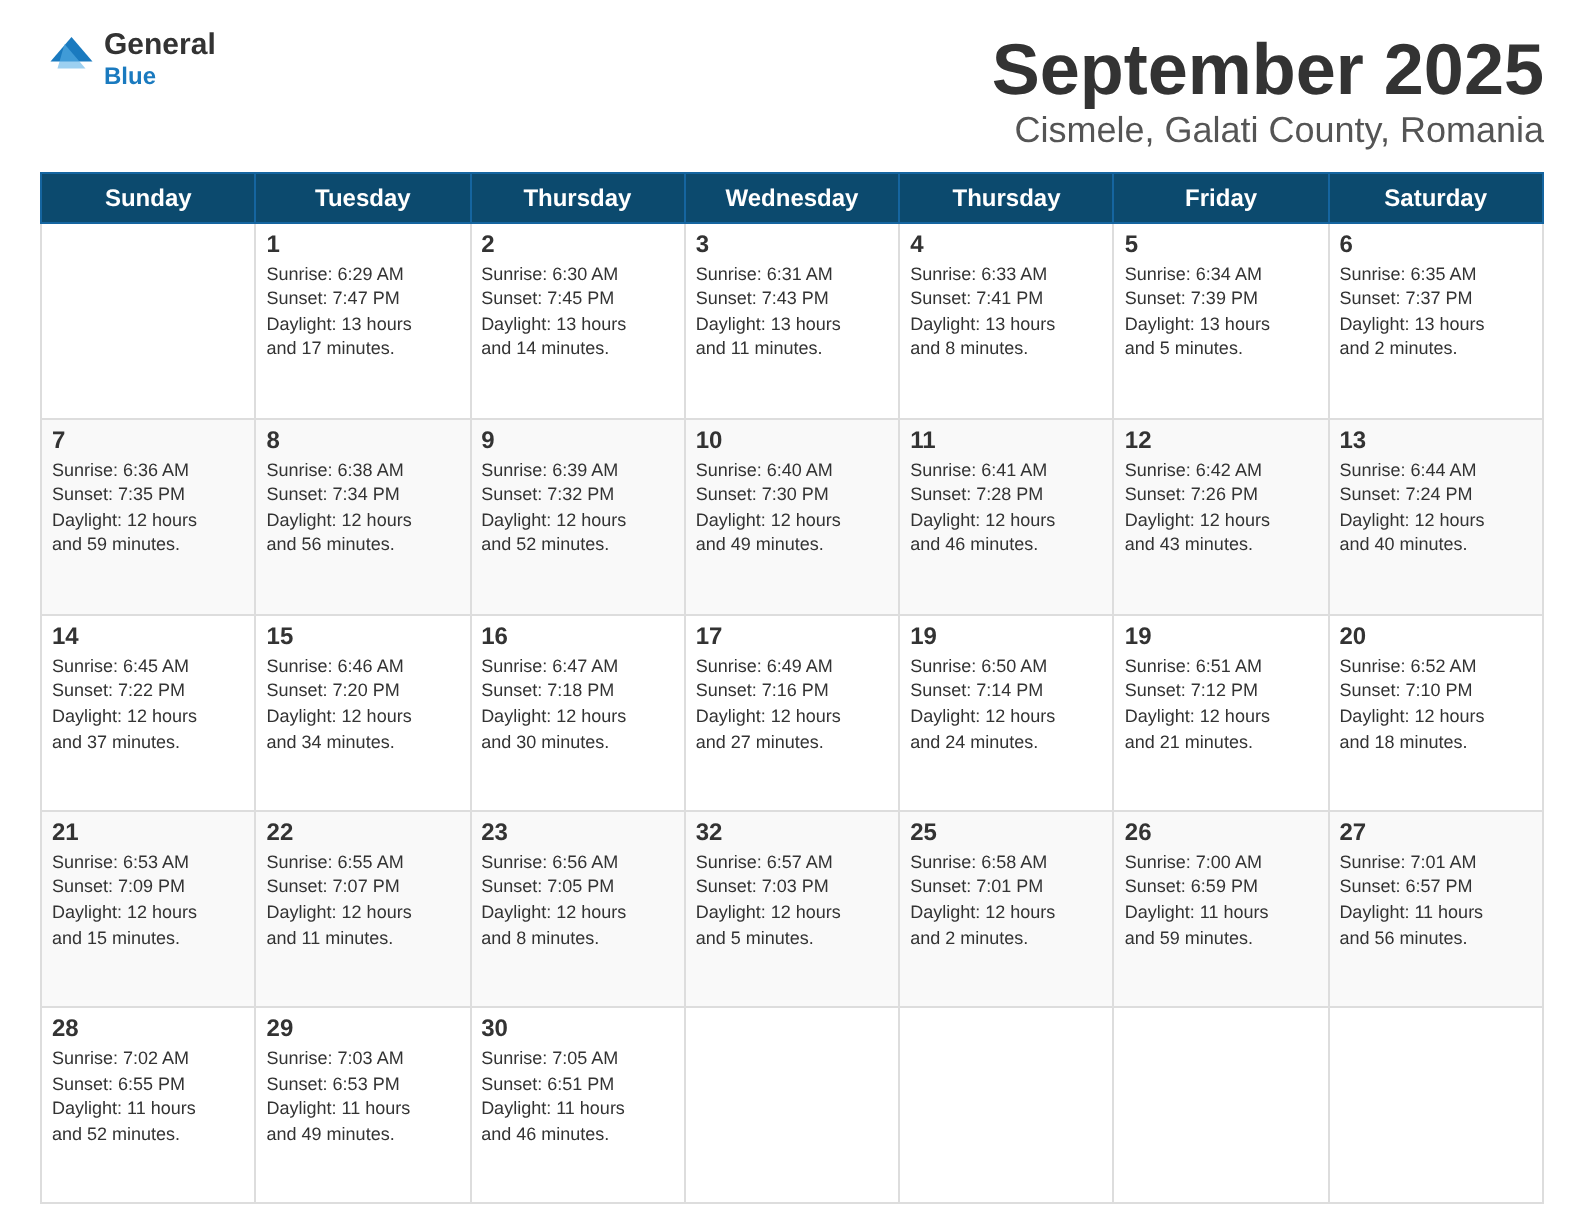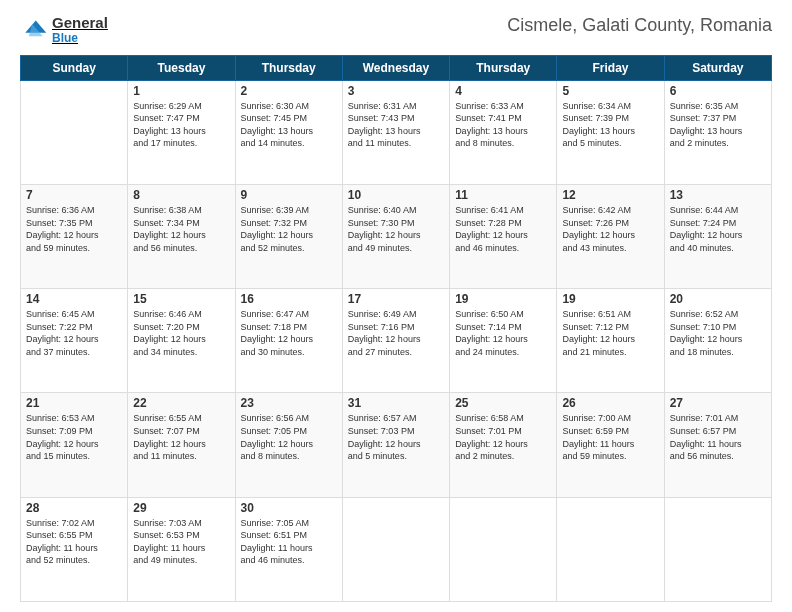--- a/index.html
+++ b/index.html
@@ -18,23 +18,22 @@
       flex-direction: column;
     }
     .header {
       display: flex;
       justify-content: space-between;
       align-items: flex-start;
       margin-bottom: 10px;
     }
     .logo {
       display: flex;
-      align-items: flex-end;
+      align-items: flex-start;
       gap: 4px;
-      text-decoration: underline;
     }
     .logo-text {
       display: flex;
       flex-direction: column;
       line-height: 1.1;
     }
     .logo-general {
       font-size: 15px;
       font-weight: bold;
       color: #333;
@@ -119,20 +118,21 @@
       <svg class="logo-icon" viewBox="0 0 32 32">
         <polygon points="18,4 30,18 6,18" fill="#1a7abf"></polygon>
         <polygon points="14,8 26,22 10,22" fill="#5ab0e8" opacity="0.6"></polygon>
       </svg>
       <div class="logo-text">
         <span class="logo-general">General</span>
         <span class="logo-blue">Blue</span>
       </div>
     </div>
     <div class="title-block">
+      <div class="month-title">September 2025</div>
       <div class="subtitle">Cismele, Galati County, Romania</div>
     </div>
   </div>
 
   <table class="calendar">
     <thead>
       <tr>
         <th>Sunday</th>
         <th>Tuesday</th>
         <th>Thursday</th>
@@ -237,21 +237,21 @@
           </td>
           <td>
             <span class="day-number">22</span>
             <div class="cell-text">Sunrise: 6:55 AM<br>Sunset: 7:07 PM<br>Daylight: 12 hours<br>and 11 minutes.</div>
           </td>
           <td>
             <span class="day-number">23</span>
             <div class="cell-text">Sunrise: 6:56 AM<br>Sunset: 7:05 PM<br>Daylight: 12 hours<br>and 8 minutes.</div>
           </td>
           <td>
-            <span class="day-number">31</span>
+            <span class="day-number">32</span>
             <div class="cell-text">Sunrise: 6:57 AM<br>Sunset: 7:03 PM<br>Daylight: 12 hours<br>and 5 minutes.</div>
           </td>
           <td>
             <span class="day-number">25</span>
             <div class="cell-text">Sunrise: 6:58 AM<br>Sunset: 7:01 PM<br>Daylight: 12 hours<br>and 2 minutes.</div>
           </td>
           <td>
             <span class="day-number">26</span>
             <div class="cell-text">Sunrise: 7:00 AM<br>Sunset: 6:59 PM<br>Daylight: 11 hours<br>and 59 minutes.</div>
           </td>

